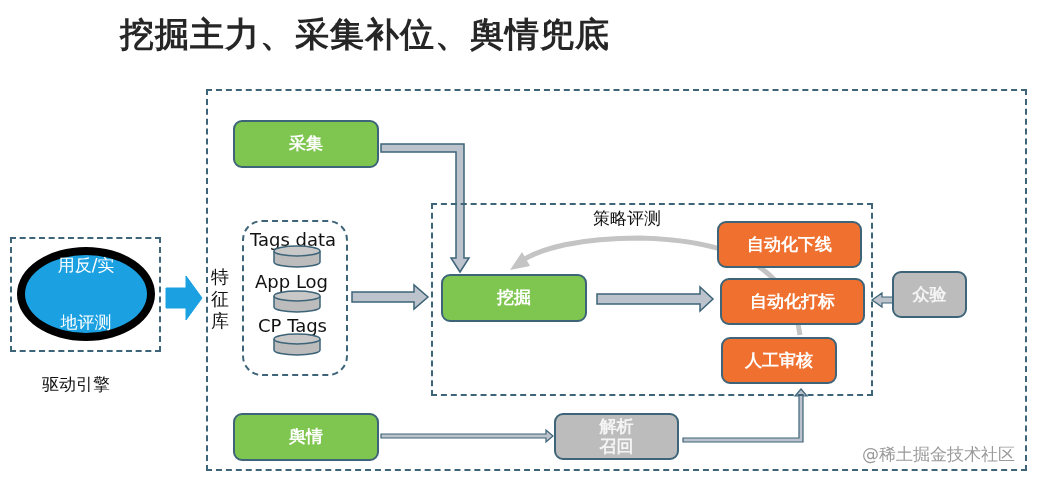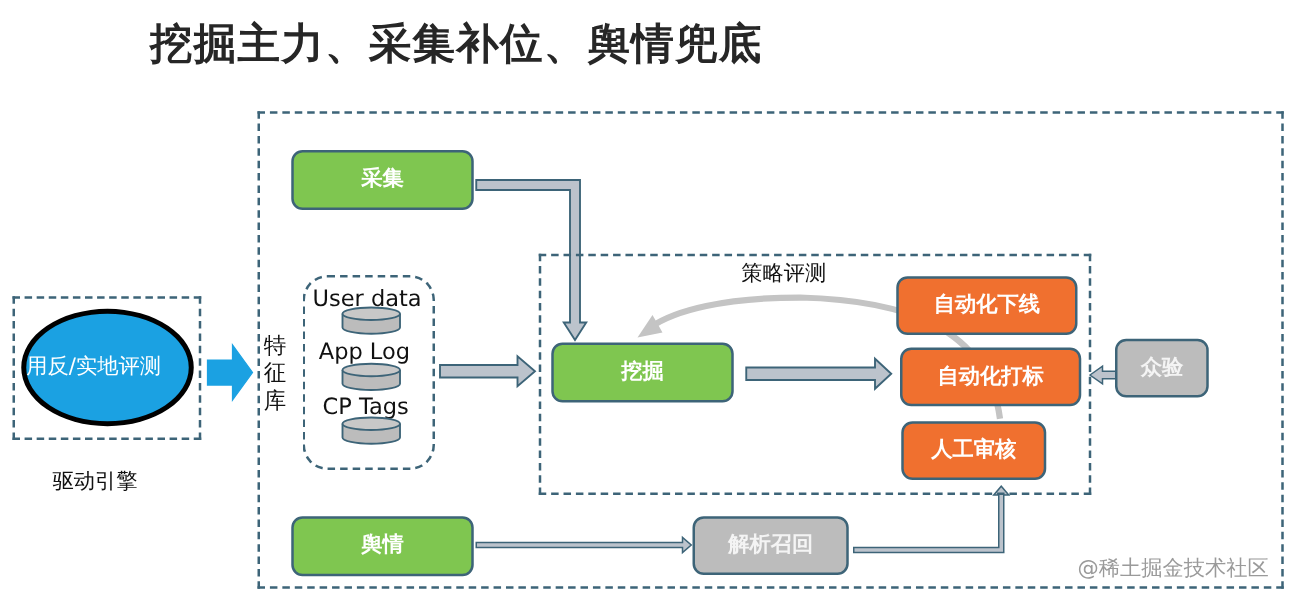--- a/index.html
+++ b/index.html
@@ -37,32 +37,32 @@
   <polygon points="510,270 522,252 530,266" fill="#c4c4c4"></polygon>
 
   <path d="M872,300 L882,293 L882,297 L920,297 L920,293 L930,300 L920,307 L920,303 L882,303 L882,307 Z" fill="#bcc3cc" stroke="#3d6478" stroke-width="1.2"></path>
 
   <path d="M381,434 L546,434 L546,430 L553,436 L546,442 L546,438 L381,438 Z" fill="#bcc3cc" stroke="#3d6478" stroke-width="1.2"></path>
 
   <path d="M683,438 L799,438 L799,396 L795,396 L801,389 L807,396 L803,396 L803,442 L683,442 Z" fill="#bcc3cc" stroke="#3d6478" stroke-width="1.2"></path>
 </svg>
 
 <div class="abs dash" style="left:10px;top:237px;width:151px;height:115px;"></div>
-<div class="abs" style="left:17px;top:247px;width:138px;height:94px;border-radius:50%;background:#1ba1e2;border:4px solid #000000;box-sizing:border-box;display:flex;flex-direction:row;align-items:center;justify-content:flex-start;color:#ffffff;font-size:17px;line-height:1.25;">
+<div class="abs" style="left:17px;top:247px;width:138px;height:94px;border-radius:50%;background:#1ba1e2;border:8px solid #000000;box-sizing:border-box;display:flex;flex-direction:column;align-items:center;justify-content:space-between;color:#ffffff;font-size:17px;line-height:1.25;">
   <span>用反/实</span>
   <span>地评测</span>
 </div>
 <div class="abs label" style="left:42px;top:373px;font-size:17px;">驱动引擎</div>
 
 <div class="abs dash" style="left:206px;top:89px;width:821px;height:382px;"></div>
 
 <div class="abs label" style="left:211px;top:266px;width:20px;font-size:18px;line-height:22px;word-break:break-all;">特征库</div>
 
 <div class="abs dash" style="left:242px;top:220px;width:106px;height:156px;border-radius:20px;"></div>
-<div class="abs label" style="left:250px;top:229px;font-size:18px;">User data</div>
+<div class="abs label" style="left:250px;top:229px;font-size:18px;">Tags data</div>
 <div class="abs label" style="left:255px;top:271px;font-size:18px;">App Log</div>
 <div class="abs label" style="left:258px;top:315px;font-size:18px;">CP Tags</div>
 <svg width="1037" height="481">
   <g>
     <path d="M274,251 L274,262 A23,5 0 0 0 320,262 L320,251" fill="#bcbcbc" stroke="#3d6478" stroke-width="1.5"></path>
     <ellipse cx="297" cy="251" rx="23" ry="5" fill="#c8c8c8" stroke="#3d6478" stroke-width="1.5"></ellipse>
   </g>
   <g>
     <path d="M274,296 L274,307 A23,5 0 0 0 320,307 L320,296" fill="#bcbcbc" stroke="#3d6478" stroke-width="1.5"></path>
     <ellipse cx="297" cy="296" rx="23" ry="5" fill="#c8c8c8" stroke="#3d6478" stroke-width="1.5"></ellipse>
@@ -81,18 +81,18 @@
 <div class="abs box green" style="left:441px;top:274px;width:146px;height:48px;">挖掘</div>
 
 <div class="abs box orange" style="left:717px;top:221px;width:145px;height:47px;">自动化下线</div>
 <div class="abs box orange" style="left:720px;top:278px;width:145px;height:47px;">自动化打标</div>
 <div class="abs box orange" style="left:721px;top:337px;width:116px;height:47px;">人工审核</div>
 
 <div class="abs box gray" style="left:892px;top:271px;width:75px;height:47px;">众验</div>
 
 <div class="abs box green" style="left:233px;top:413px;width:146px;height:48px;">舆情</div>
 
-<div class="abs box gray" style="left:554px;top:413px;width:125px;height:47px;flex-direction:row;">
+<div class="abs box gray" style="left:554px;top:413px;width:125px;height:47px;flex-direction:column;">
   <span>解析</span>
   <span>召回</span>
 </div>
 
 <div class="abs" style="left:862px;top:443px;font-size:17px;color:#9a9a9a;">@稀土掘金技术社区</div>
 
 </body></html>

